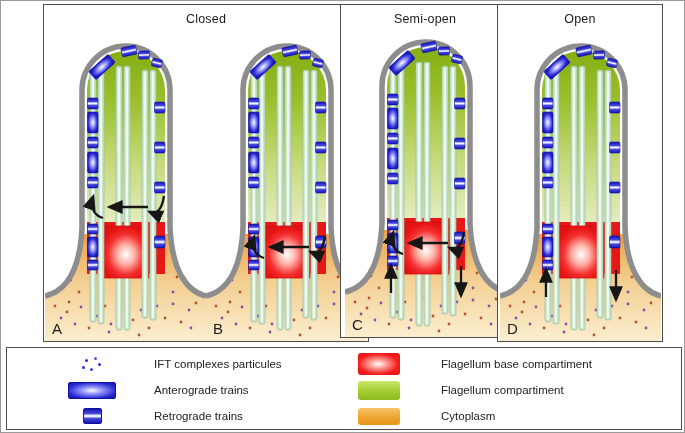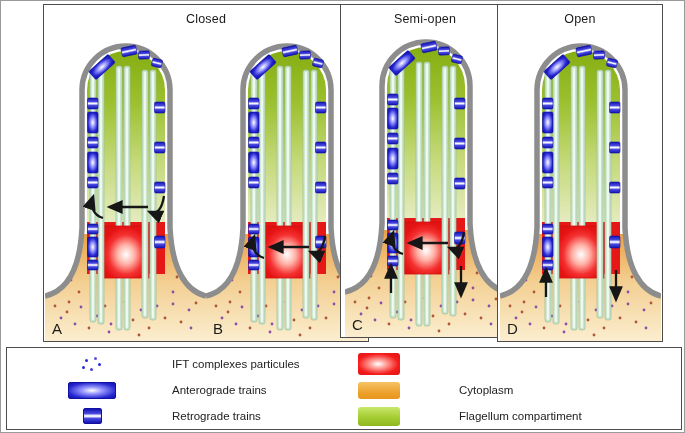--- a/index.html
+++ b/index.html
@@ -13,21 +13,21 @@
   .flag{position:absolute;width:161px;height:335px;bottom:0;}
   .flag svg{display:block;}
   .flabel{position:absolute;left:7px;bottom:4px;font-size:15px;color:#1c1c1c;}
   .ar{stroke:#161616;stroke-width:2.3;fill:none;}
   #legend{position:absolute;left:5px;top:346px;width:676px;height:83px;border:1px solid #4d4d4d;box-sizing:border-box;background:#fff;}
   .leg-col{position:absolute;top:3px;}
   #leg-left{left:55px;}
   #leg-right{left:342px;}
   .leg-row{display:flex;align-items:center;height:26px;}
   .leg-icon-cell{width:60px;display:flex;justify-content:center;align-items:center;}
-  .leg-label{margin-left:50px;font-size:11.5px;color:#222;white-space:nowrap;}
+  .leg-label{margin-left:32px;font-size:11.5px;color:#222;white-space:nowrap;}
   
   .ift-dots{position:relative;width:22px;height:16px;}
   .ift-dots i{position:absolute;width:3px;height:3px;border-radius:50%;background:#2a2ad8;}
   .ift-dots i:nth-child(1){left:4px;top:3px;}
   .ift-dots i:nth-child(2){left:13px;top:1px;background:#5555e0;}
   .ift-dots i:nth-child(3){left:1px;top:10px;}
   .ift-dots i:nth-child(4){left:9px;top:12px;background:#4444dc;}
   .ift-dots i:nth-child(5){left:17px;top:7px;}
   .retro-icon{width:17px;height:14px;border-radius:2px;border:1px solid #1111a0;
     background:linear-gradient(180deg,#1212b0 0%,#4848e0 32%,#e6e6ff 46%,#ffffff 52%,#4848e0 68%,#1212b0 100%);}
@@ -599,29 +599,30 @@
             <span class="retro-icon"></span>
           </span>
         <span class="leg-label">Retrograde trains</span>
       </div>
     </div>
     <div id="leg-right" class="leg-col">
       <div class="leg-row">
         <span class="leg-icon-cell">
             <span class="sw-red"></span>
           </span>
+        <span class="leg-label">Flagellum base compartiment</span>
+      </div>
+      <div class="leg-row">
+        <span class="leg-icon-cell">
+            <span class="sw-green"></span>
+          </span>
+        <span class="leg-label">Flagellum compartiment</span>
       </div>
       <div class="leg-row">
         <span class="leg-icon-cell">
             <span class="sw-orange"></span>
           </span>
         <span class="leg-label">Cytoplasm</span>
       </div>
-      <div class="leg-row">
-        <span class="leg-icon-cell">
-            <span class="sw-green"></span>
-          </span>
-        <span class="leg-label">Flagellum compartiment</span>
-      </div>
     </div>
   </div>
 
 </div>
 
 </body></html>

